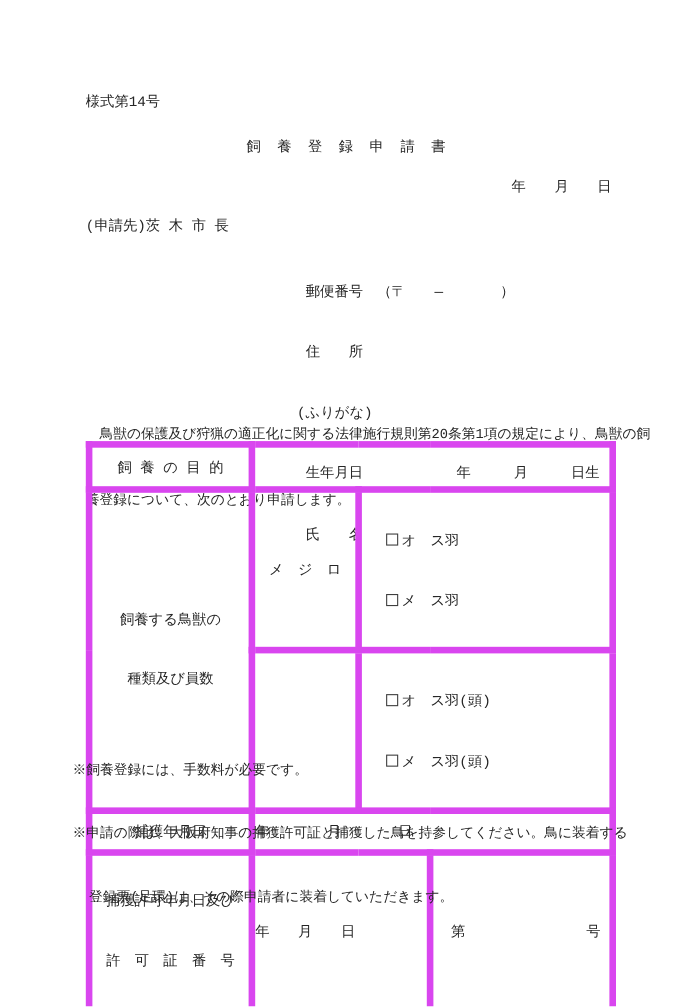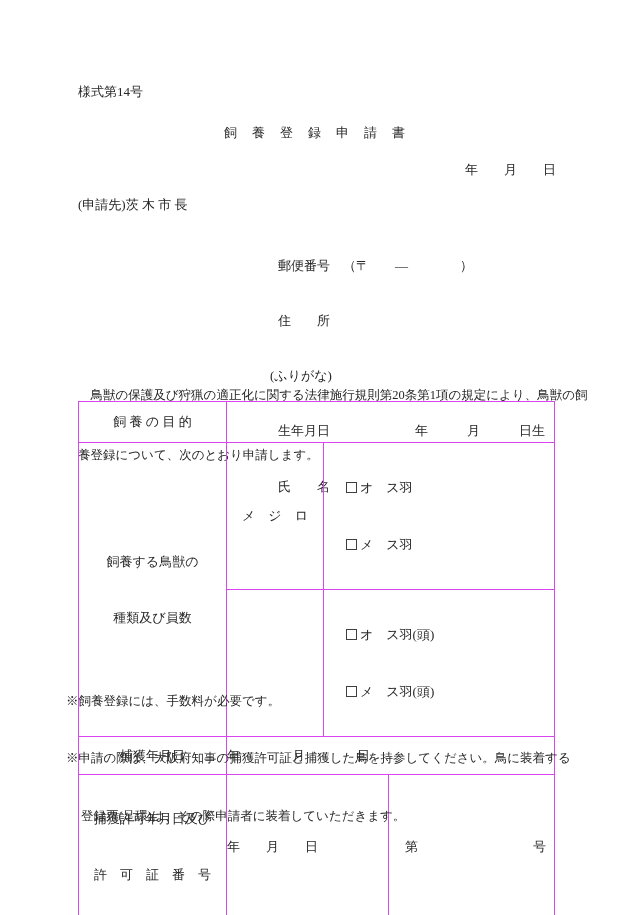--- a/index.html
+++ b/index.html
@@ -1,20 +1,20 @@
 <!DOCTYPE html>
 <html><head>
 <meta charset="utf-8">
 <style>
   html,body{margin:0;padding:0;background:#ffffff;}
   .page{
     position:relative;
     width:630px;height:915px;
     background:#ffffff;
-    font-family:Liberation Serif, serif;
+    font-family:Liberation Mono, monospace;
     color:#262626;
     font-size:13px;
     overflow:hidden;
   }
   .abs{position:absolute;white-space:pre;}
   .form-number{left:78px;top:83px;}
   .doc-title{left:0;width:630px;text-align:center;top:124px;letter-spacing:1px;}
   .top-date{left:465px;top:161px;}
   .addressee{left:78px;top:196px;}
   .applicant{left:278px;top:220px;line-height:18.4px;}
@@ -22,21 +22,21 @@
   .applicant .furigana{margin-left:-8px;}
   .applicant .birth-val{margin-left:85px;}
   .body-text{left:78px;top:345px;width:500px;line-height:20px;font-size:12.5px;}
   .body-text div{white-space:pre;}
 
   table.app-table{
     position:absolute;left:78px;top:401px;width:476px;
     border-collapse:collapse;table-layout:fixed;
   }
   table.app-table td{
-    border:1px solid #d946ef;
+    border:6px solid #d946ef;
     padding:0;vertical-align:middle;
     font-size:13px;color:#262626;
     white-space:pre;overflow:hidden;
   }
   td.c{text-align:center;}
   .two-line div{line-height:24px;text-align:center;white-space:pre;}
   .cb-line{display:flex;align-items:center;height:25px;}
   .cnt1 .cb-line{padding:0 28px 0 22px;}
   .cnt2 .cb-line{padding:0 12px 0 22px;}
   .cb-group{display:flex;align-items:center;white-space:pre;}

